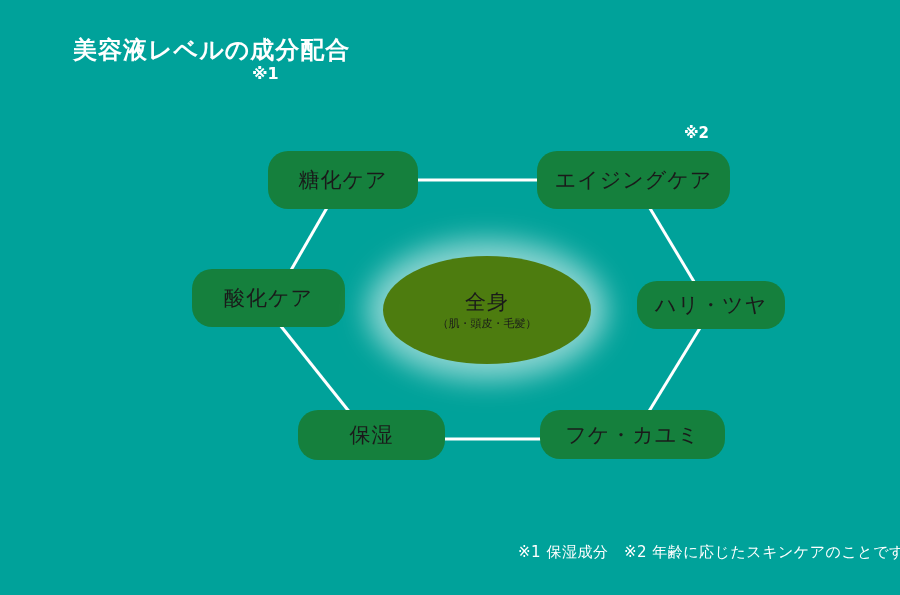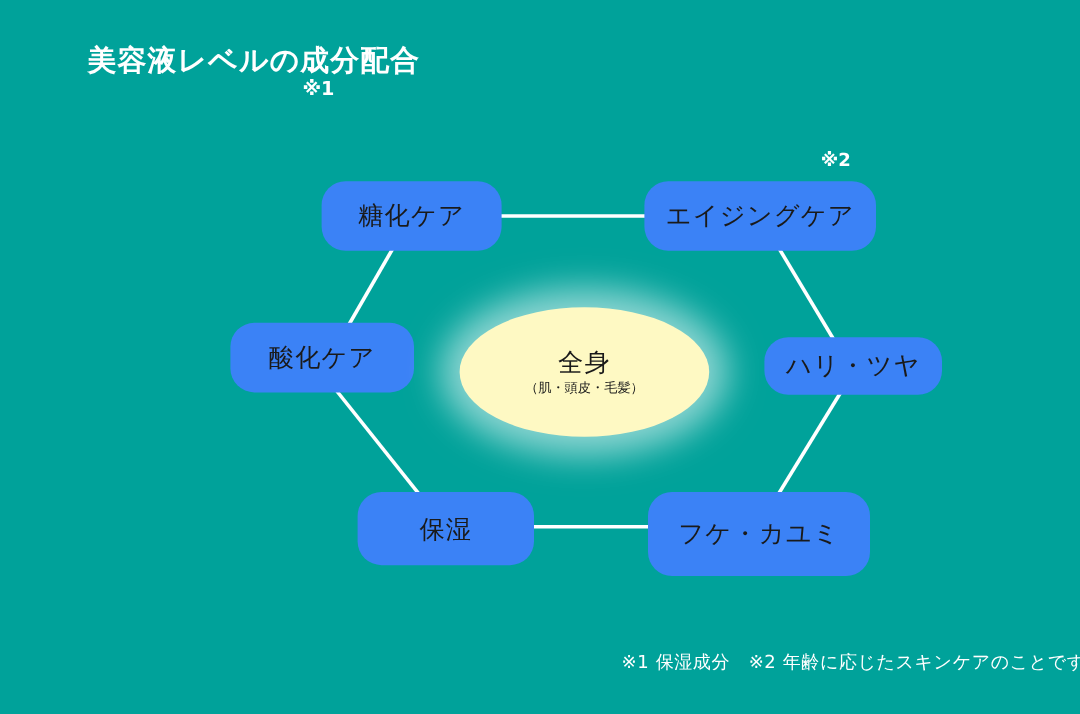--- a/index.html
+++ b/index.html
@@ -21,40 +21,40 @@
   }
   .title-note{
     position:absolute;left:212px;top:64px;
     color:#ffffff;font-size:16px;font-weight:bold;
   }
   .lines{
     position:absolute;left:0;top:0;width:900px;height:595px;
   }
   .node{
     position:absolute;
-    background:#3b82f6;
+    background:#15803d;
     border-radius:20px;
     display:flex;align-items:center;justify-content:center;
     color:#1a1a1a;font-size:21px;font-weight:500;
     letter-spacing:1px;
     box-sizing:border-box;
   }
   .node-touka   {left:228px;top:151px;width:150px;height:58px;}
   .node-aging   {left:497px;top:151px;width:193px;height:58px;}
   .node-sanka   {left:152px;top:269px;width:153px;height:58px;}
   .node-hari    {left:597px;top:281px;width:148px;height:48px;}
-  .node-hoshitsu{left:258px;top:410px;width:147px;height:61px;}
-  .node-fuke    {left:500px;top:410px;width:185px;height:70px;}
+  .node-hoshitsu{left:258px;top:410px;width:147px;height:50px;}
+  .node-fuke    {left:500px;top:410px;width:185px;height:49px;}
   .note2{
     position:absolute;left:644px;top:124px;
     color:#ffffff;font-size:15px;font-weight:bold;
   }
   .center-ellipse{
     position:absolute;left:343px;top:256px;width:208px;height:108px;
-    background:#fef9c3;
+    background:#4d7c0f;
     border-radius:50%;
     box-shadow:0 0 28px 16px rgba(255,255,255,0.55);
     display:flex;flex-direction:column;align-items:center;justify-content:center;
     color:#1a1a1a;text-align:center;
   }
   .center-line1{font-size:21px;font-weight:500;letter-spacing:1px;line-height:1.35;}
   .center-line2{font-size:11px;font-weight:500;line-height:1.35;}
   .footnote{
     position:absolute;left:478px;top:543px;
     color:#ffffff;font-size:15px;

